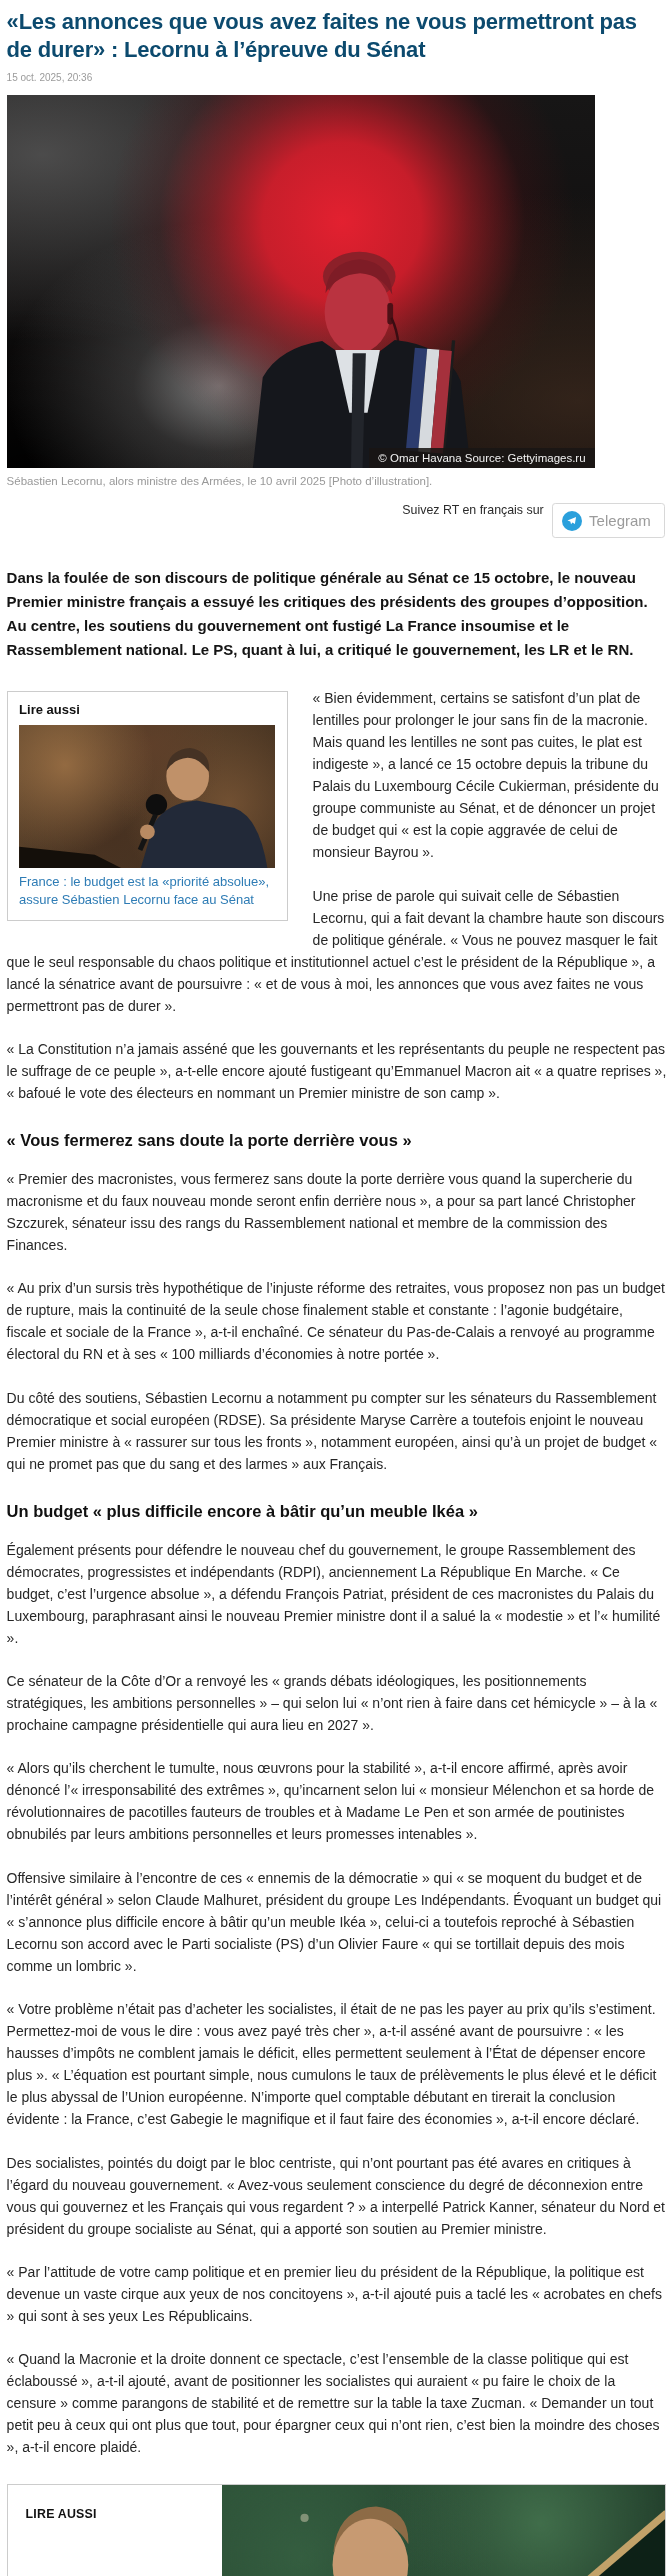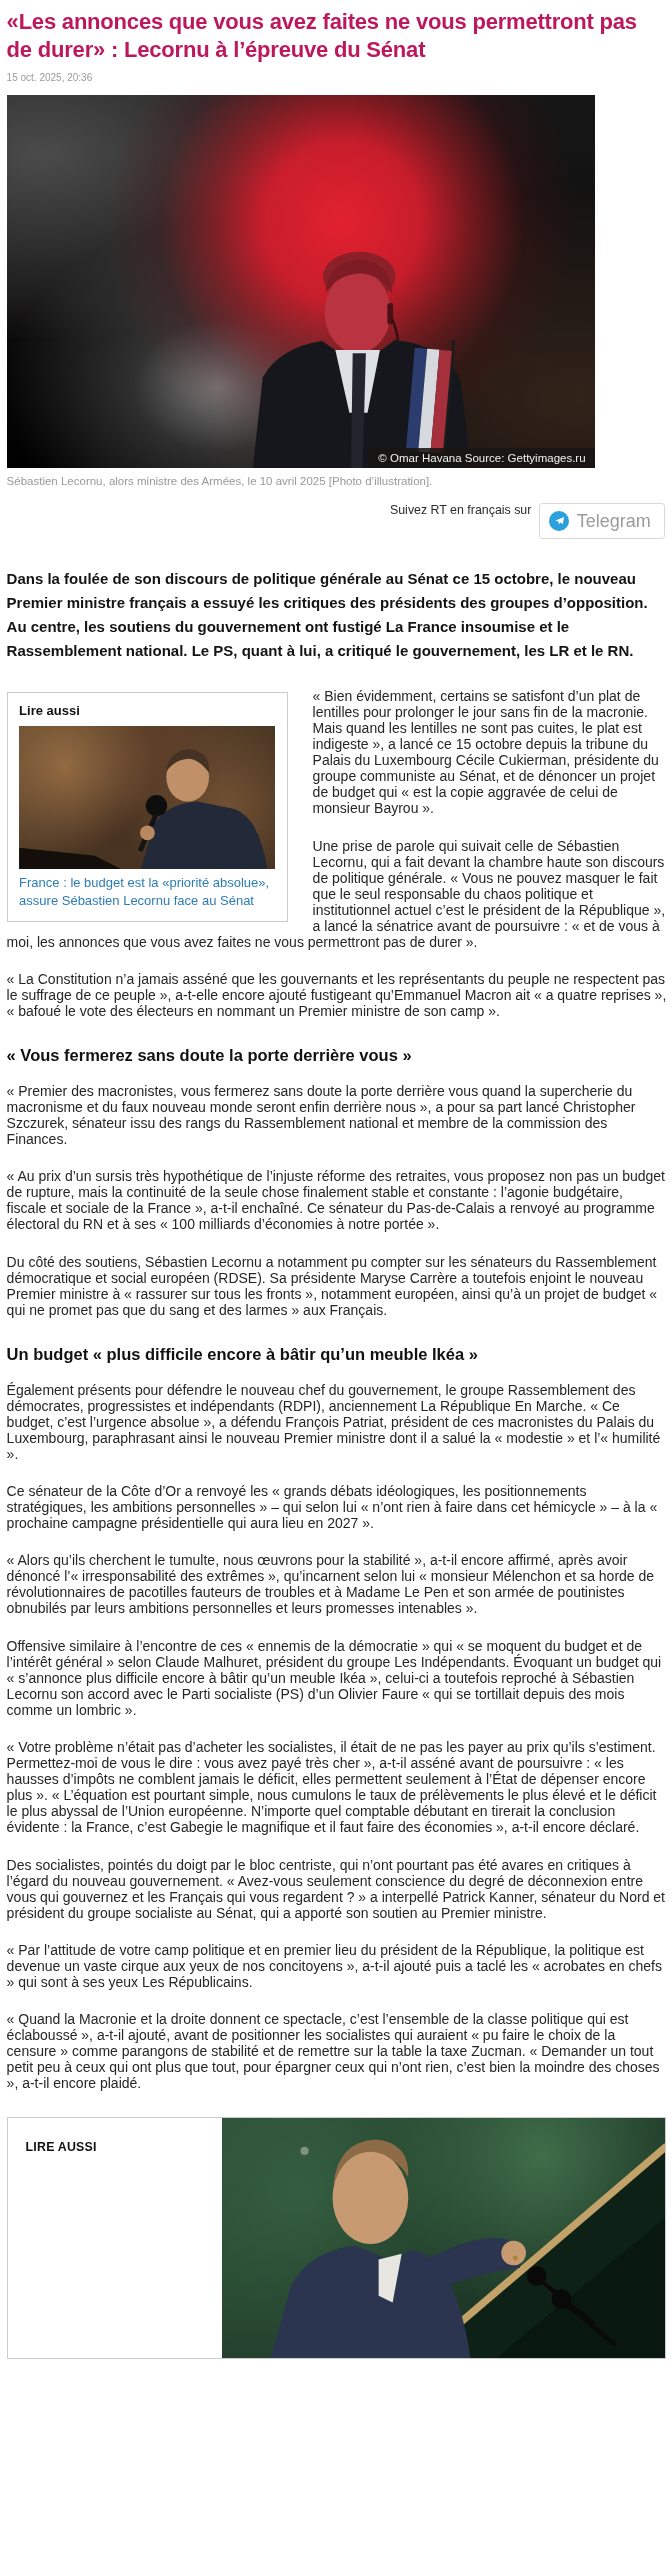--- a/index.html
+++ b/index.html
@@ -9,21 +9,21 @@
     font-family: "Liberation Sans", "DejaVu Sans", sans-serif;
     color: #262626;
     margin: 0 auto;
   }
   .page { padding: 8.2px 6.6px 13px 6.6px; }
 
   h1.title {
     font-size: 22px;
     line-height: 28px;
     font-weight: 700;
-    color: #be185d;
+    color: #0c4a6e;
     letter-spacing: -0.2px;
     max-width: 651px;
   }
   .date {
     margin-top: 7.4px;
     font-size: 10px;
     color: #9b9b9b;
   }
 
   
@@ -77,36 +77,36 @@
     background: #ffffff;
     padding: 6.6px 13px 6.6px 9px;
     cursor: pointer;
   }
   .tg-circle {
     width: 20px; height: 20px;
     border-radius: 50%;
     background: #2aa0dc;
     display: flex; align-items: center; justify-content: center;
   }
-  .tg-label { font-size: 18px; color: #9b9b9b; }
+  .tg-label { font-size: 15px; color: #9b9b9b; }
 
   
   .lead {
     margin-top: 28px;
     font-size: 15px;
     line-height: 24px;
     font-weight: 700;
     color: #141414;
   }
 
   
   .article-body { margin-top: 25px; }
   .article-body p.bp {
     font-size: 14px;
-    line-height: 16px;
+    line-height: 22px;
     color: #262626;
     margin-bottom: 21.4px;
   }
   .article-body h2.bh {
     font-size: 16.5px;
     line-height: 21.4px;
     font-weight: 700;
     color: #111111;
     margin: 26px 0 16.5px 0;
   }

